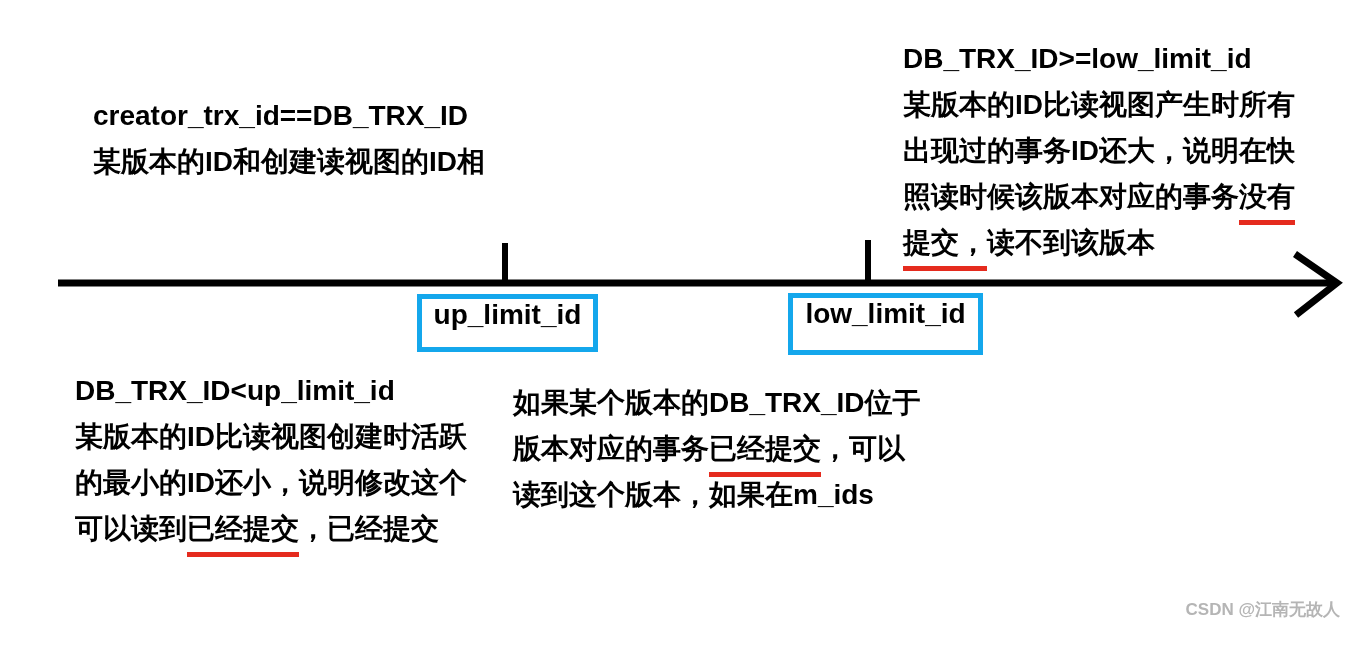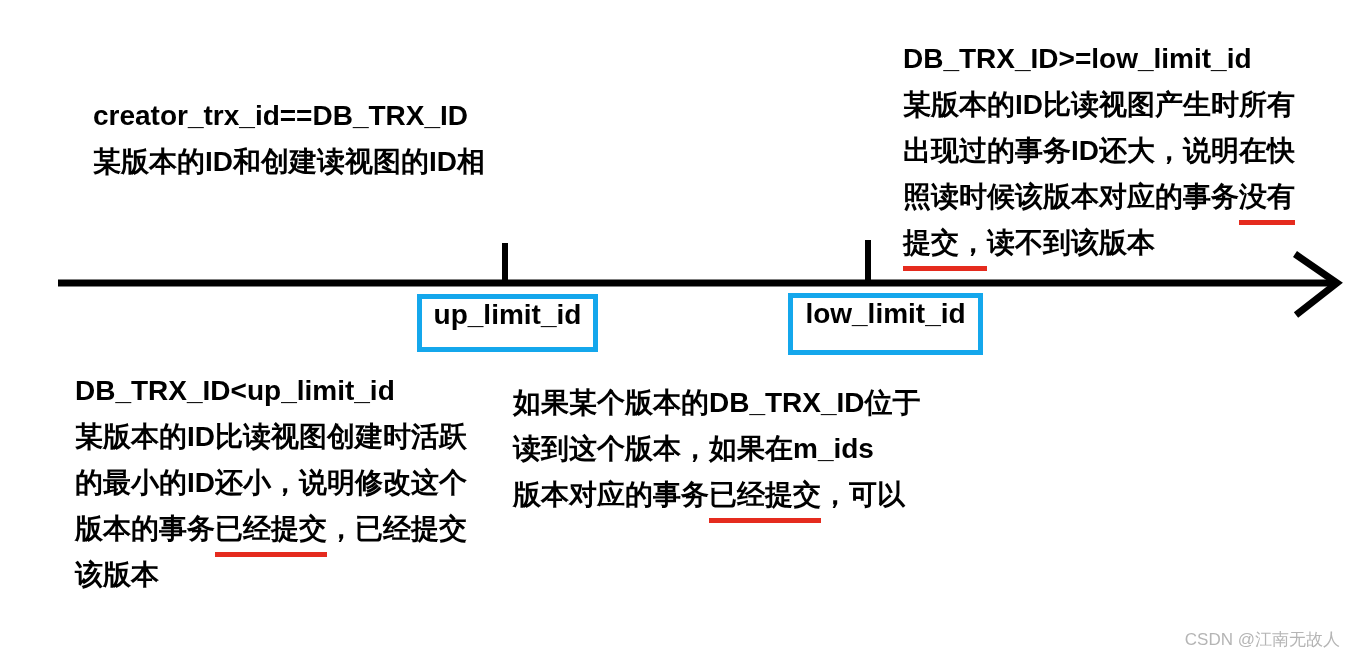--- a/index.html
+++ b/index.html
@@ -45,23 +45,23 @@
     font-weight: bold;
     font-size: 28px;
     color: var(--text, #000000);
     white-space: nowrap;
   }
   .box-up  { left: 417px; top: 294px; width: 181px; height: 58px; }
   .box-low { left: 788px; top: 293px; width: 195px; height: 62px; }
   .watermark {
     position: absolute;
     right: 9px;
-    top: 628px;
+    top: 598px;
     font-size: 17px;
-    font-weight: normal;
+    font-weight: bold;
     color: var(--watermark, #b5b5b5);
     white-space: nowrap;
   }
   .blk-top-left     { left: 93px;  top: 93px;  }
   .blk-top-right    { left: 903px; top: 36px;  }
   .blk-bottom-left  { left: 75px;  top: 320px; margin-top: 48px; }
   .blk-middle       { left: 513px; top: 380px; }
 </style>
 </head>
 <body>
@@ -92,25 +92,24 @@
     <span>up_limit_id</span>
   </div>
   <div class="bluebox box-low">
     <span>low_limit_id</span>
   </div>
 
   <div class="tb blk-bottom-left">
     <div class="ln">DB_TRX_ID&lt;up_limit_id</div>
     <div class="ln">某版本的ID比读视图创建时活跃</div>
     <div class="ln">的最小的ID还小，说明修改这个</div>
-    <div class="ln"><span>版本的事务</span><span class="u">已经提交</span><span>，已经提交</span></div>
-    <div class="ln">该版本</div>
+    <div class="ln"><span>可以读到</span><span class="u">已经提交</span><span>，已经提交</span></div>
   </div>
 
   <div class="tb blk-middle">
     <div class="ln">如果某个版本的DB_TRX_ID位于</div>
+    <div class="ln"><span>版本对应的事务</span><span class="u">已经提交</span><span>，可以</span></div>
     <div class="ln">读到这个版本，如果在m_ids</div>
-    <div class="ln"><span>版本对应的事务</span><span class="u">已经提交</span><span>，可以</span></div>
   </div>
 
   <div class="watermark">CSDN @江南无故人</div>
 
 </div>
 
 </body></html>

